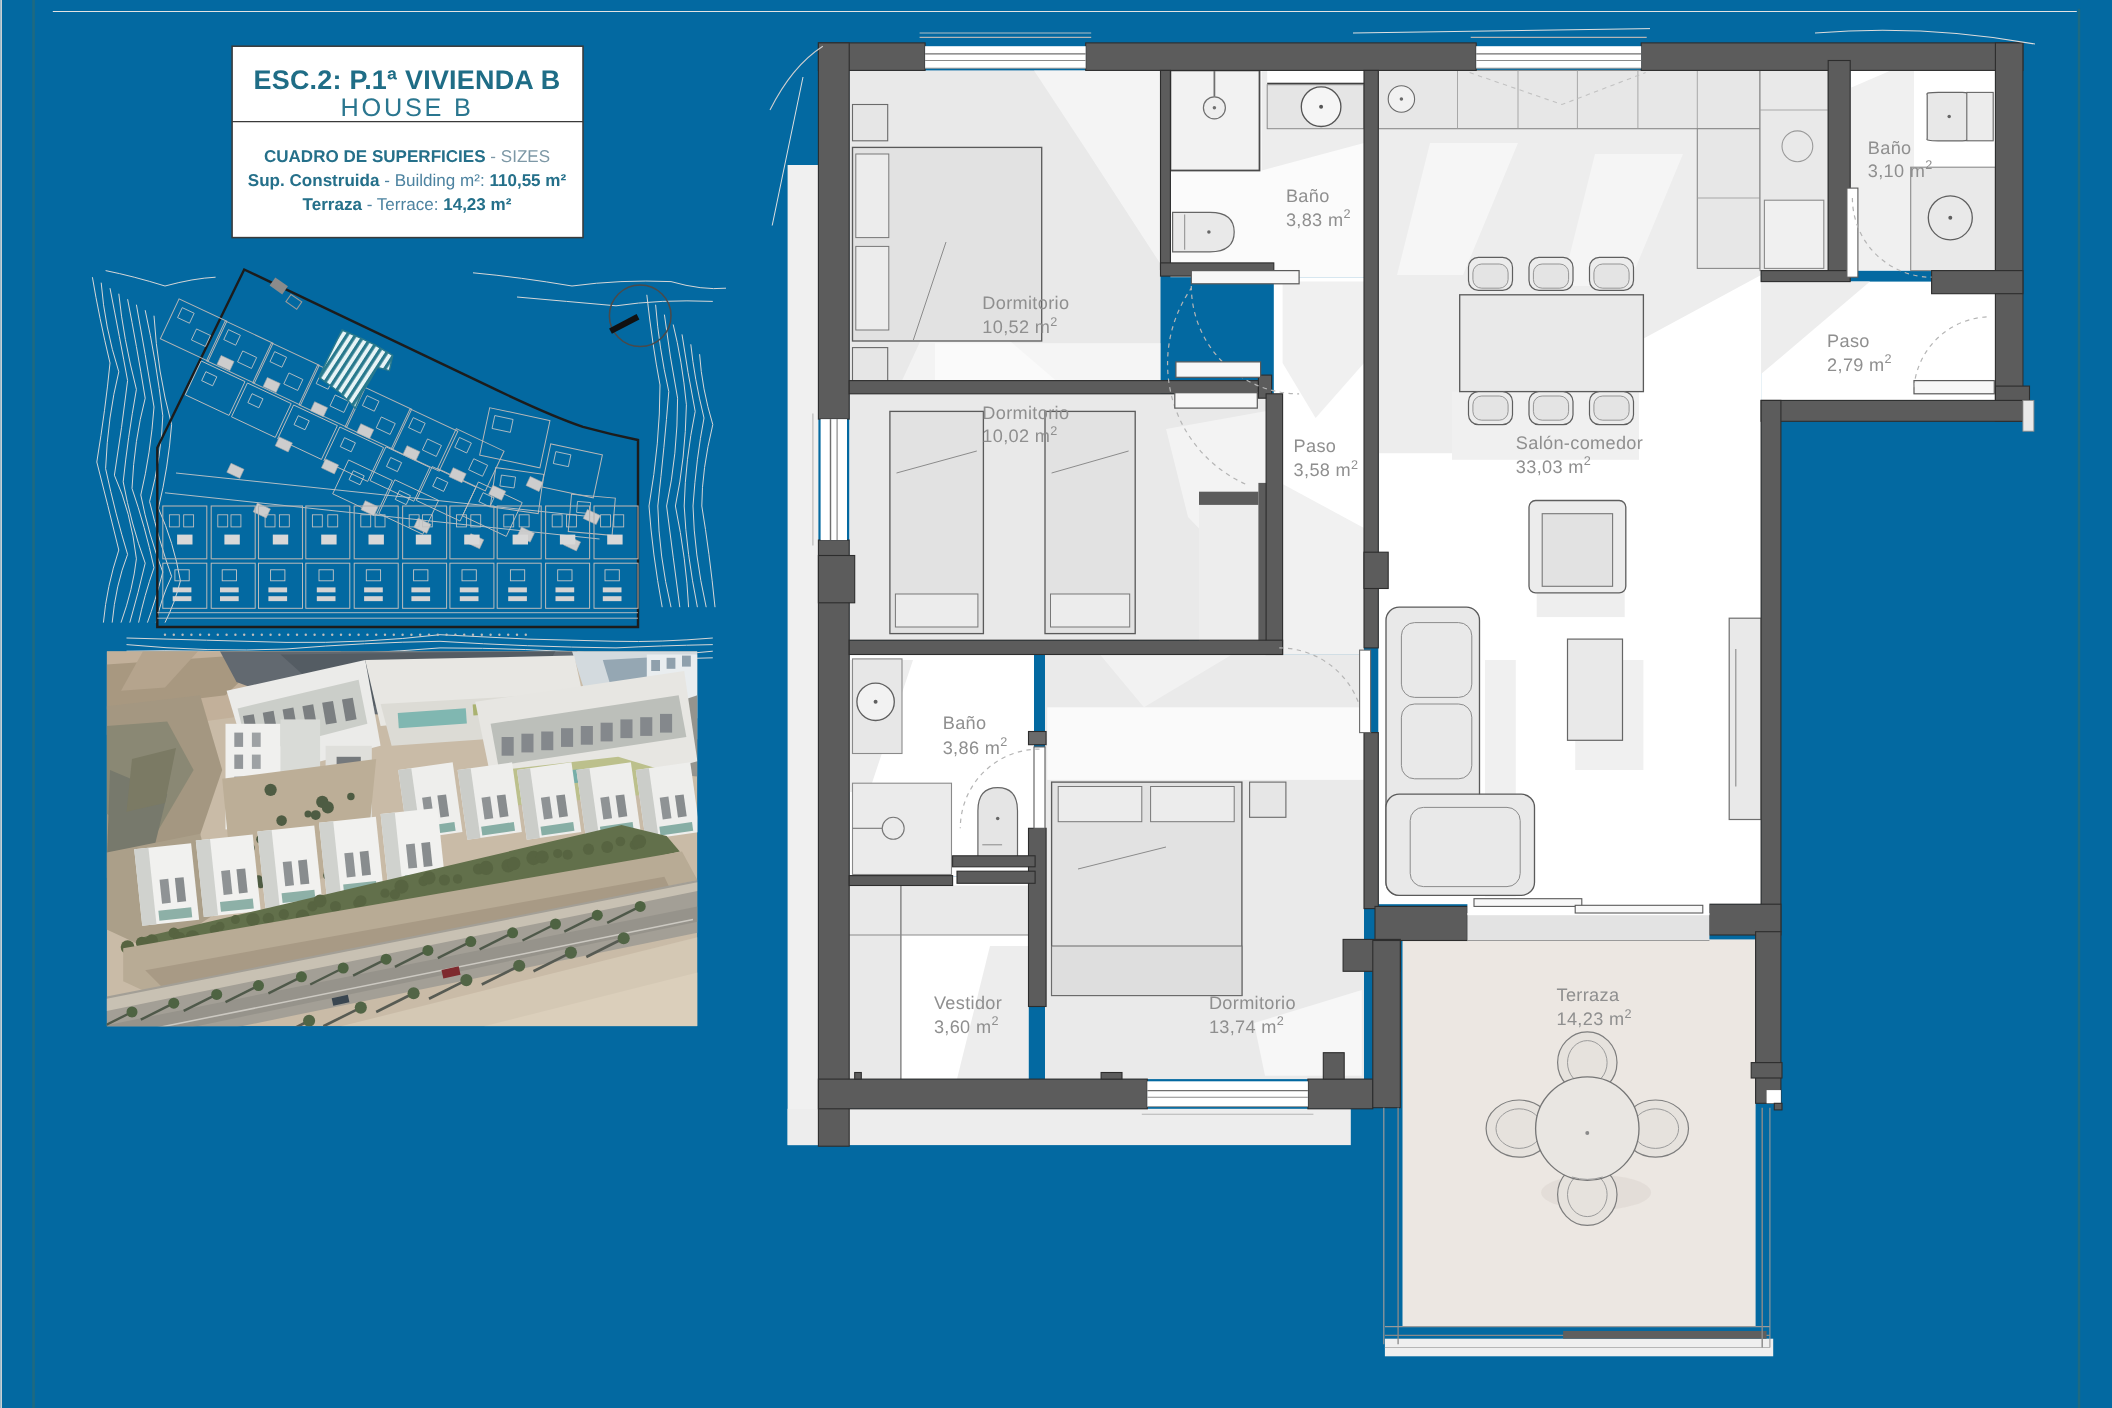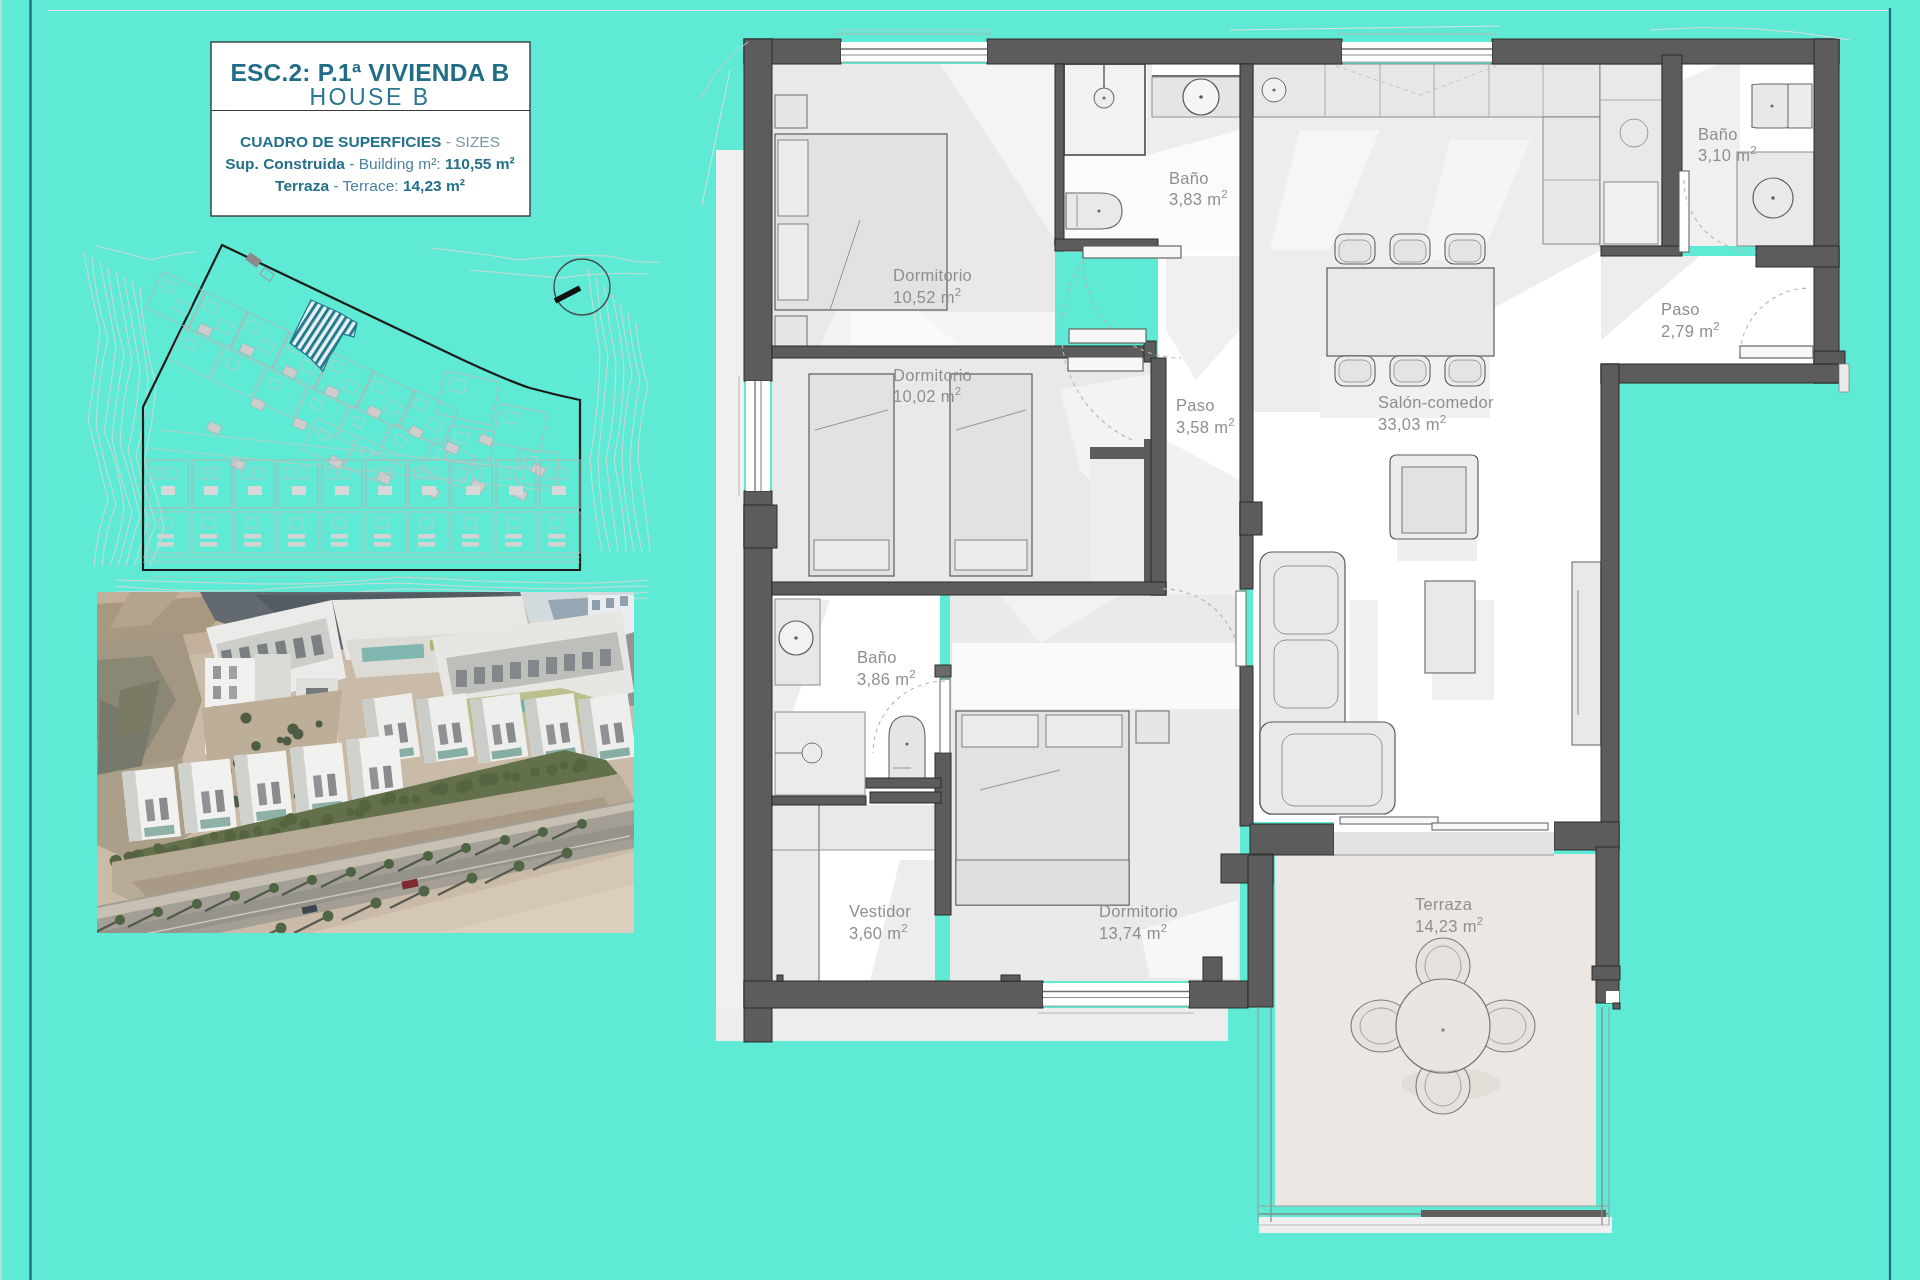--- a/index.html
+++ b/index.html
@@ -1,16 +1,16 @@
 <!DOCTYPE html>
 <html><head>
 <meta charset="utf-8">
 <style>
   html,body{margin:0;padding:0;background:#ffffff;}
-  #page{position:relative;width:1920px;height:1280px;background:#5eead4;overflow:hidden;
+  #page{position:relative;width:1920px;height:1280px;background:#0369a1;overflow:hidden;
         font-family:"Liberation Sans", sans-serif;}
   svg{display:block;}
   text{font-family:"Liberation Sans", sans-serif;}
 </style>
 </head>
 <body>
 <div id="page">
 <svg width="1920" height="1280" viewBox="0 0 1920 1280">
 
 <line x1="1" y1="0" x2="1" y2="1280" stroke="#d9d9d9" stroke-width="1.5"></line>

